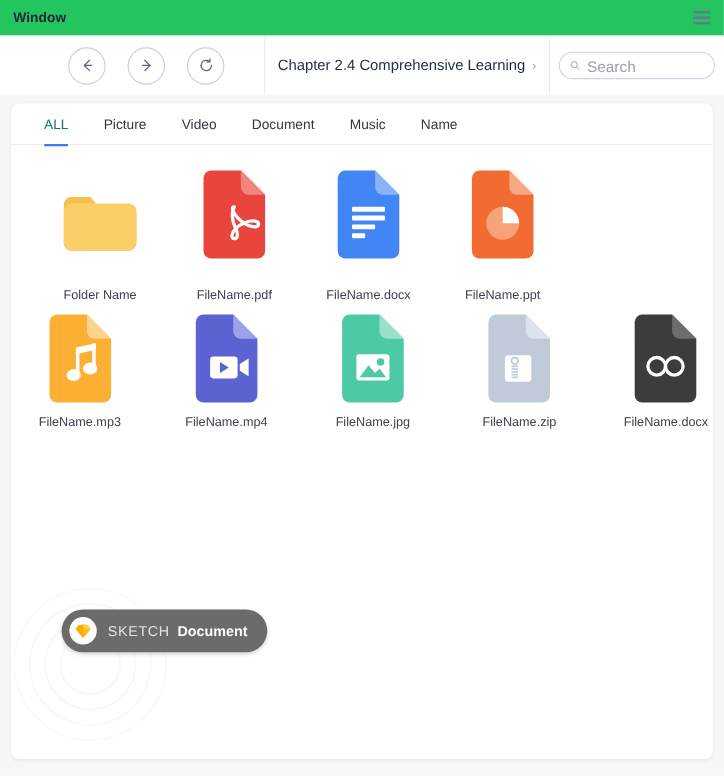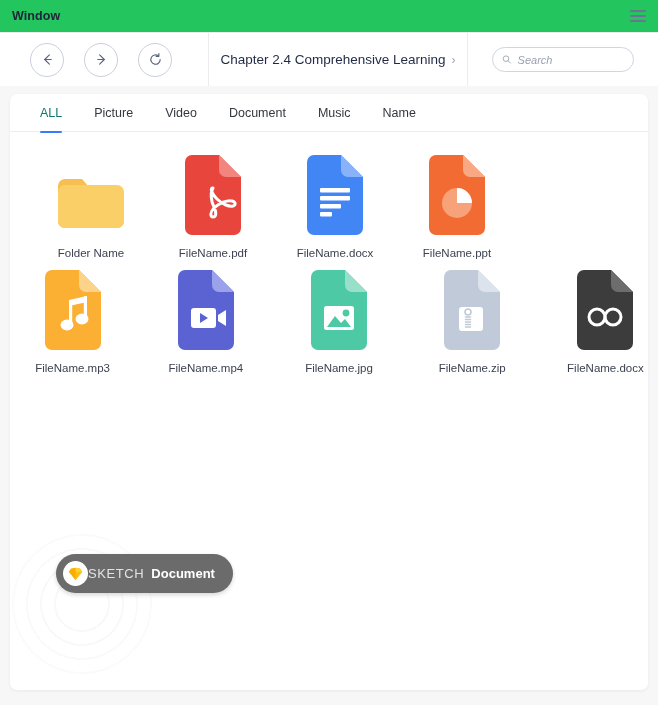--- a/index.html
+++ b/index.html
@@ -30,21 +30,21 @@
     display: flex; flex-direction: column; justify-content: space-between;
     cursor: pointer;
   }
   .hamburger i { display: block; height: 2px; background: #6b7490; border-radius: 1px; }
 
   
   .toolbar {
     position: absolute; left: 0; top: 33px;
     width: 658px; height: 53px;
     background: #ffffff;
-    display: flex; align-items: center;
+    display: flex; align-items: center; padding-left: 32px;
   }
   .nav-group {
     width: 209px; height: 53px;
     display: flex; align-items: center;
     border-right: 1px solid #ececee;
     padding-left: 30px;
     gap: 20px;
   }
   .navbtn {
     width: 34px; height: 34px; border-radius: 50%;
@@ -71,21 +71,21 @@
   }
   .searchbox {
     width: 142px; height: 25px;
     border: 1px solid #cfd5e2; border-radius: 13px;
     display: flex; align-items: center;
     padding: 0 9px; gap: 6px; background: #fff;
   }
   .searchbox input {
     border: 0; outline: 0; background: transparent;
     font-family: "Liberation Sans", sans-serif;
-    font-size: 11px; color: #4b5468; width: 100%; font-style: italic;
+    font-size: 14px; color: #4b5468; width: 100%;
   }
   .searchbox input::placeholder { color: #98a0b3; }
 
   
   .card {
     position: absolute; left: 10px; top: 94px;
     width: 638px; height: 596px;
     background: #ffffff;
     border-radius: 7px;
     box-shadow: 0 1px 3px rgba(40,50,80,.07);
@@ -113,21 +113,21 @@
   .grid {
     position: relative;
     padding: 22px 0 0 0;
   }
   .row { display: flex; }
   .file {
     width: 122px;
     display: flex; flex-direction: column; align-items: center;
     cursor: pointer;
   }
-  .row1 .file { width: 122px; }
+  .row1 .file { width: 122px; gap: 16px; }
   .row1 { padding-left: 20px; }
   .row2 { padding-left: 20px; margin-top: 10px; gap: 48px; }
   .icon-slot {
     height: 82px; display: flex; align-items: flex-end; justify-content: center;
   }
   .file-label {
     margin-top: 11px;
     font-size: 11.5px; color: #3c4250; text-align: center;
     white-space: nowrap;
   }
@@ -148,21 +148,21 @@
         rgba(0,0,0,0) 56px 68px,
         rgba(160,165,180,.05) 68px 70px,
         rgba(0,0,0,0) 70px);
     pointer-events: none;
   }
   .sketch-badge {
     position: absolute; left: 46px; top: 422px;
     height: 39px; padding: 0 18px 0 7px;
     background: #6b6b6b;
     border-radius: 20px;
-    display: flex; align-items: center; 
+    display: flex; align-items: center; gap: 10px;
     box-shadow: 0 2px 4px rgba(0,0,0,.16);
   }
   .sketch-logo {
     width: 25px; height: 25px; border-radius: 50%;
     background: #fff;
     display: flex; align-items: center; justify-content: center;
   }
   .sketch-text { display: flex; align-items: baseline; gap: 7px; }
   .sketch-name { font-size: 13px; color: #e2e2e2; letter-spacing: .6px; }
   .sketch-kind { font-size: 13px; color: #ffffff; font-weight: bold; }

